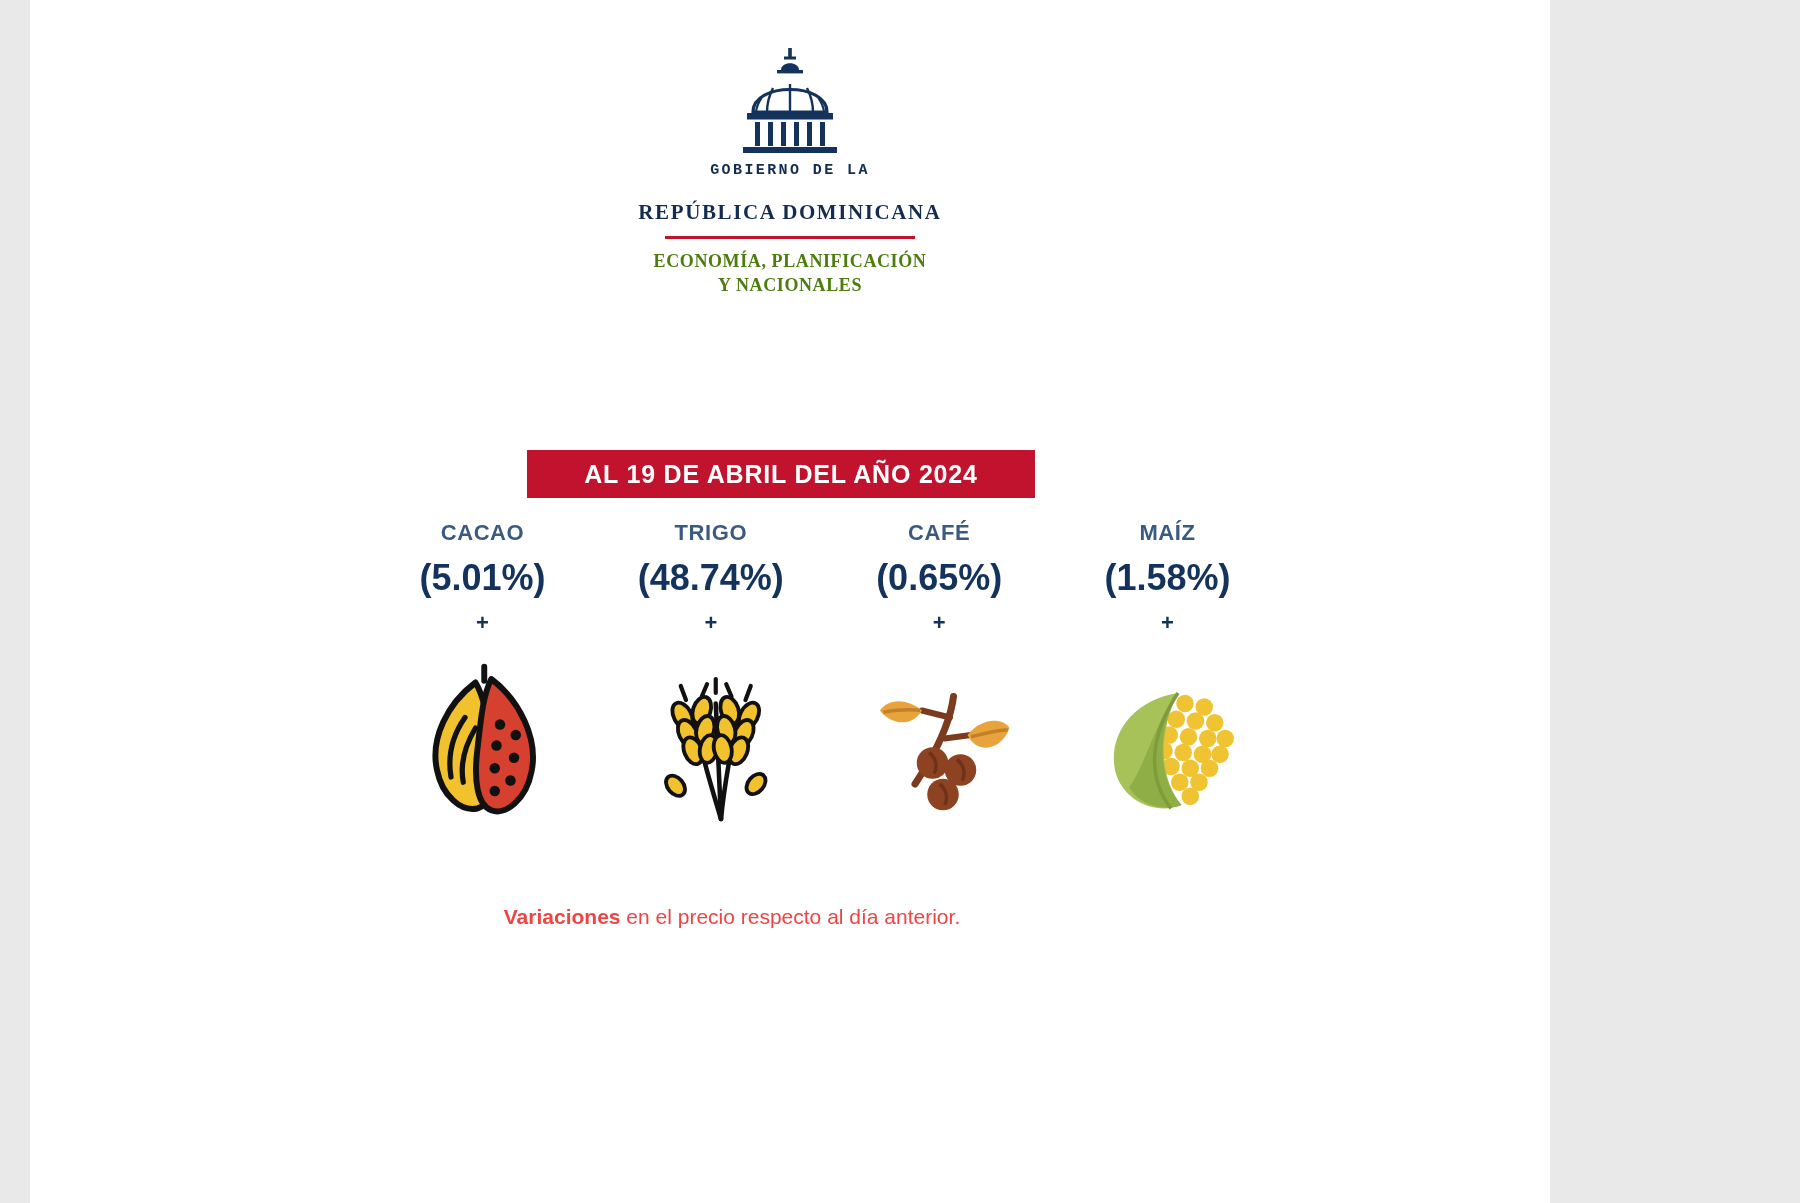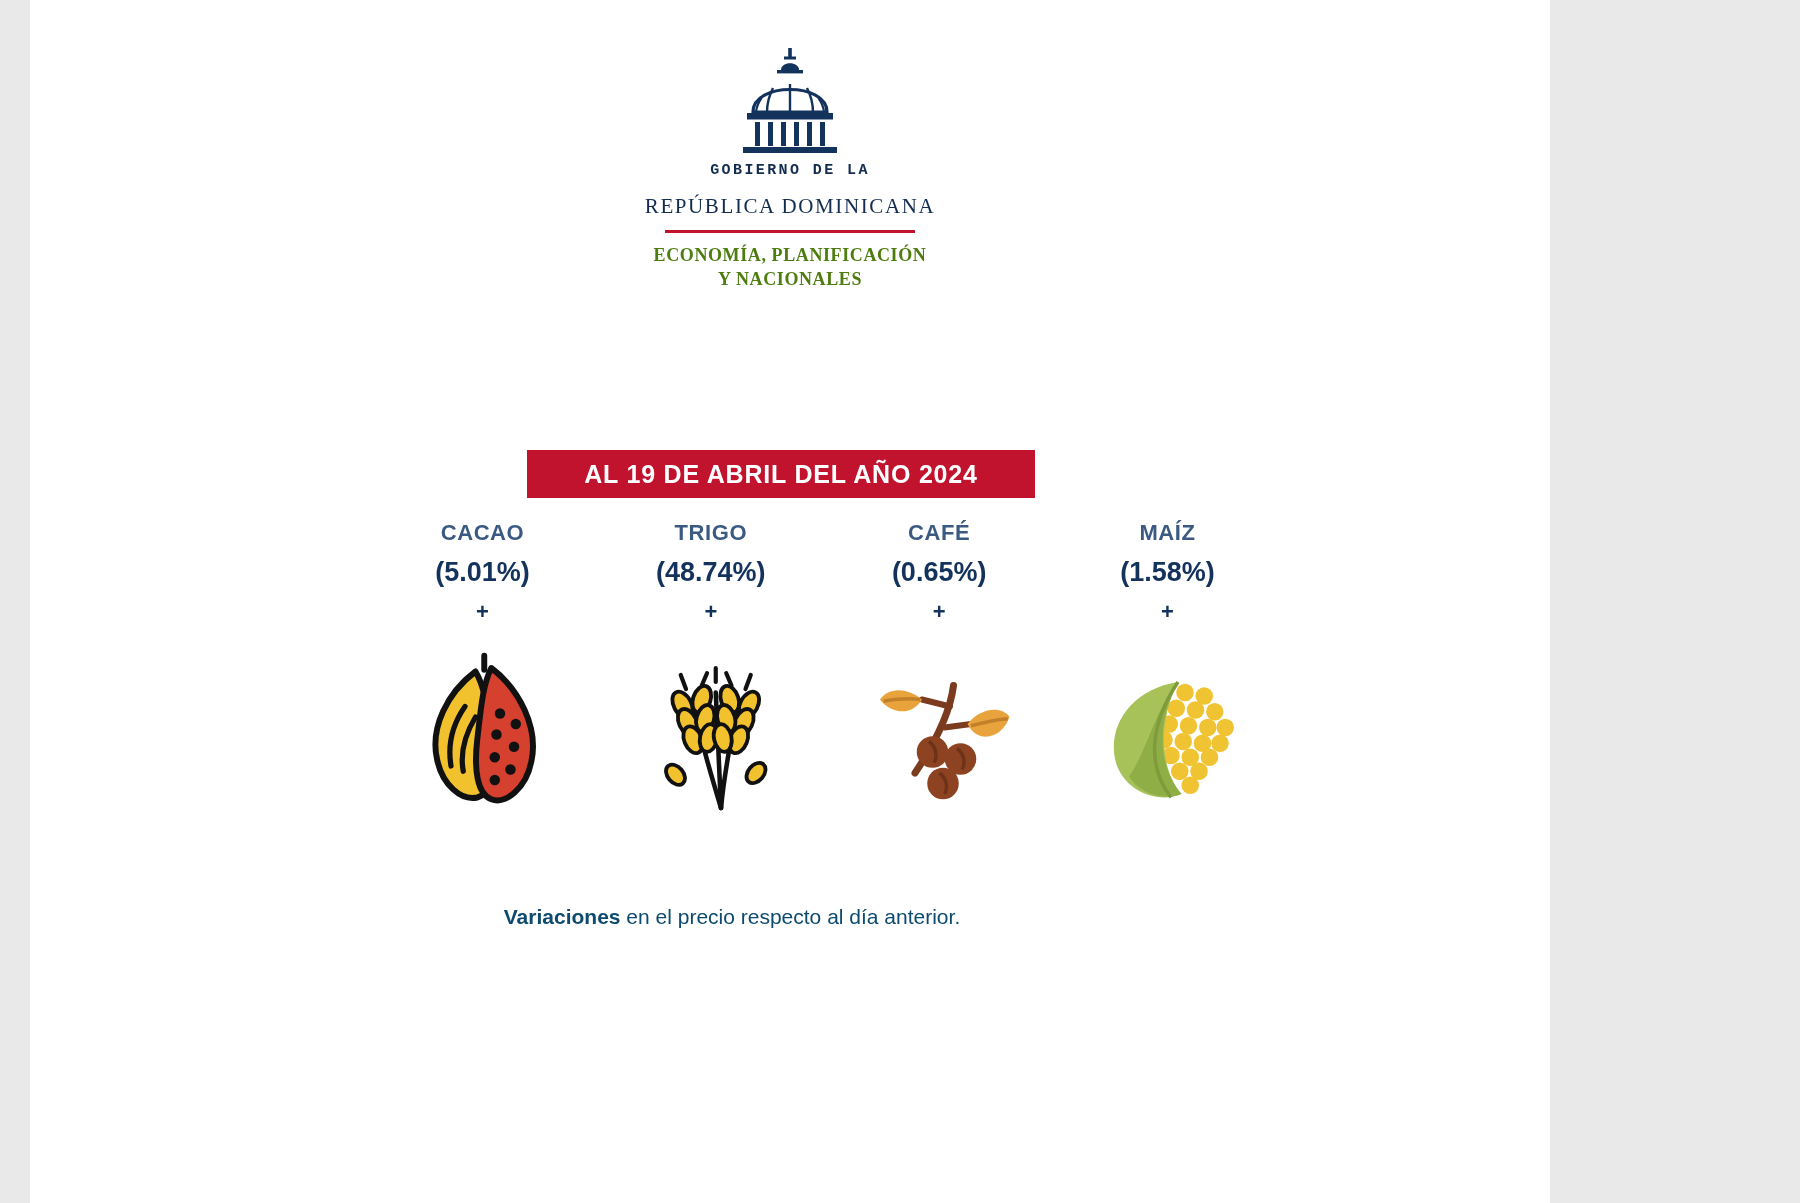--- a/index.html
+++ b/index.html
@@ -50,26 +50,26 @@
   }
   .gov-line1 {
     margin-top: 6px;
     font-family: Liberation Mono, monospace;
     font-size: 15px;
     letter-spacing: 2.4px;
     color: #132c4f;
     font-weight: 700;
   }
   .gov-line2 {
-    margin-top: 15px;
+    margin-top: 21px;
     font-family: "Liberation Serif", serif;
     font-size: 21px;
     letter-spacing: 1.6px;
     color: #132c4f;
-    font-weight: 400;
+    font-weight: 700;
   }
   .rule {
     width: 250px;
     height: 3px;
     background: #c2132e;
     margin: 11px auto 10px auto;
   }
   .dept-line {
     font-family: "Liberation Serif", serif;
     font-size: 18px;
@@ -125,21 +125,21 @@
   }
   .c-name {
     color: #3b5a82;
     font-size: 22px;
     font-weight: 700;
     letter-spacing: 0.6px;
   }
   .c-value {
     margin-top: 11px;
     color: #13325c;
-    font-size: 27px;
+    font-size: 36px;
     font-weight: 700;
   }
   .c-sign {
     margin-top: 11px;
     color: #13325c;
     font-size: 22px;
     font-weight: 700;
   }
   .c-icon {
     margin-top: 22px;
@@ -149,21 +149,21 @@
     justify-content: center;
   }
 
   
   .footnote {
     position: absolute;
     left: 0;
     top: 905px;
     width: 1404px;
     text-align: center;
-    color: #0c4a6e;
+    color: #ef4444;
     font-size: 21px;
   }
   .footnote b { font-weight: 700; }
   .footnote span.normal { font-weight: 400; }
 </style>
 </head>
 <body>
 
 <div class="side-left"></div>
 <div class="side-right"></div>

